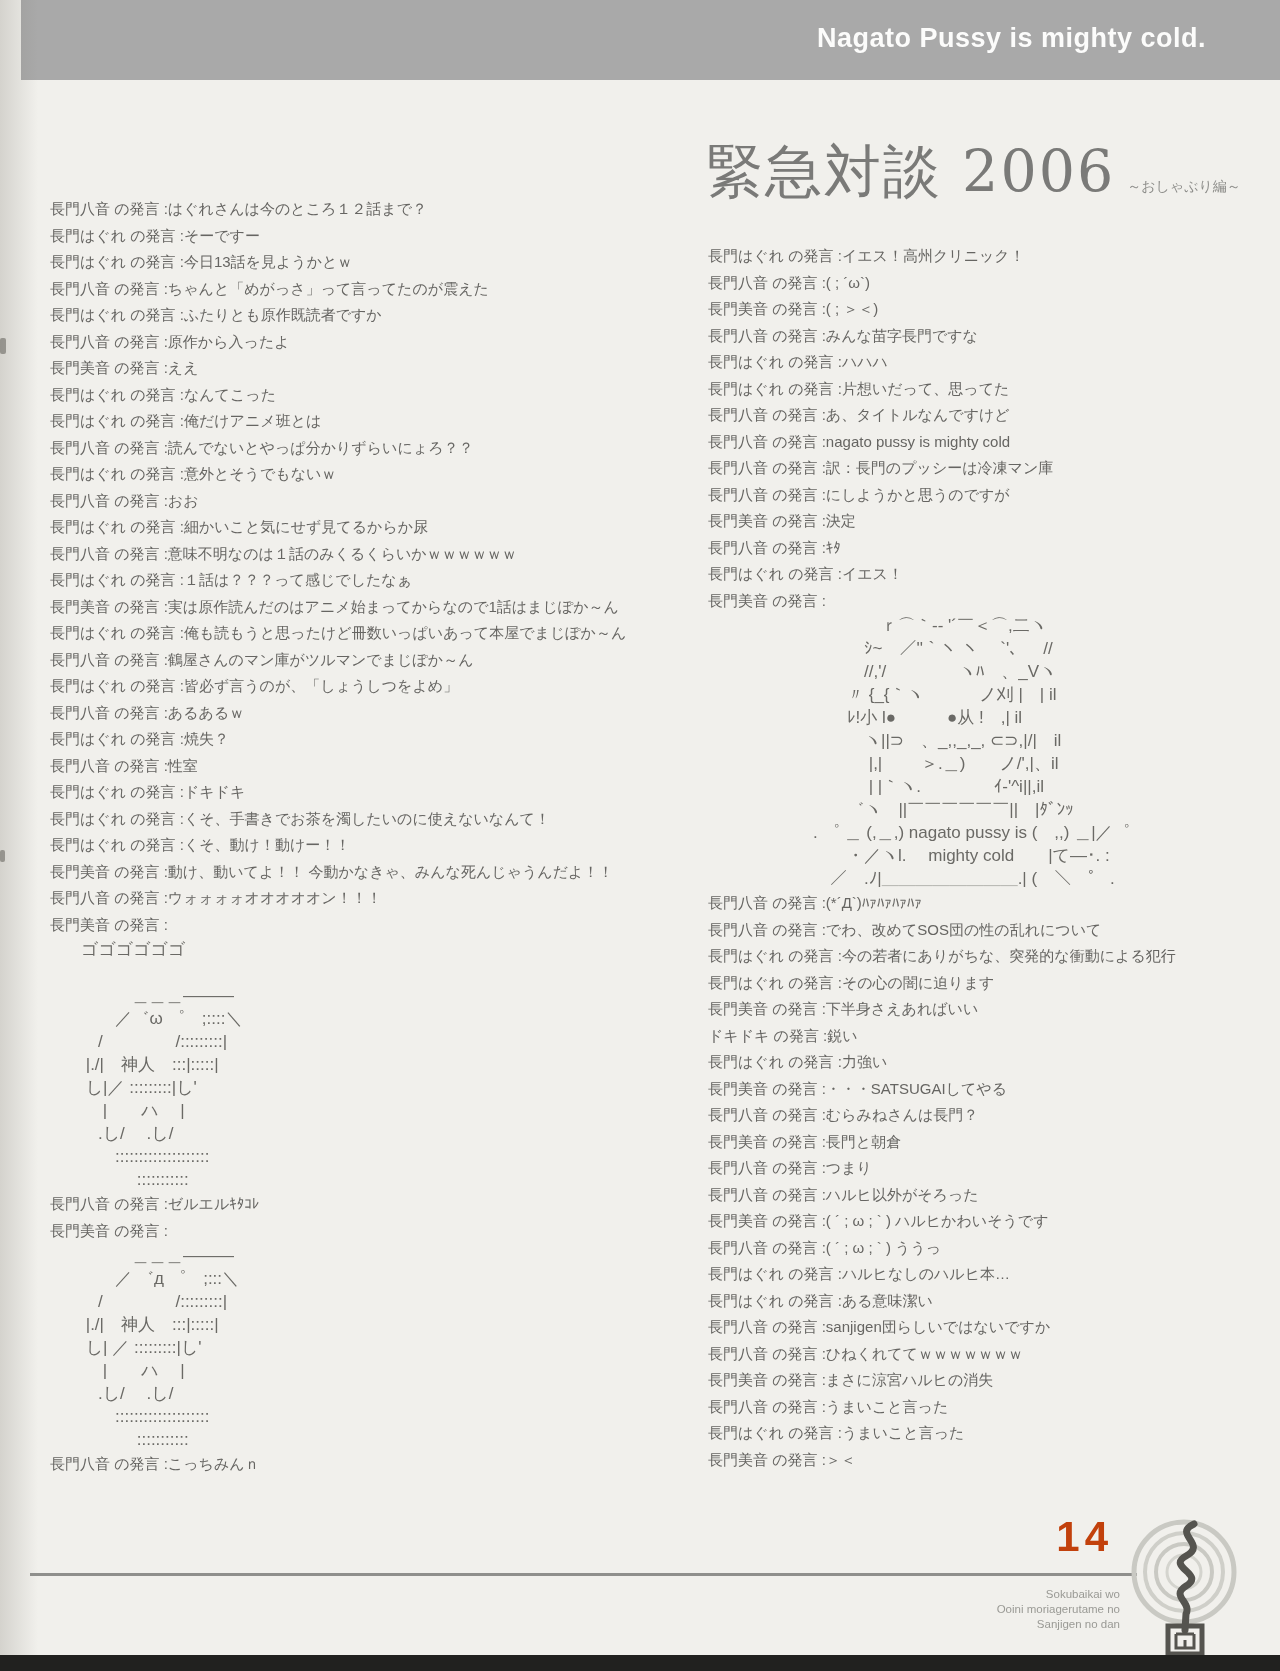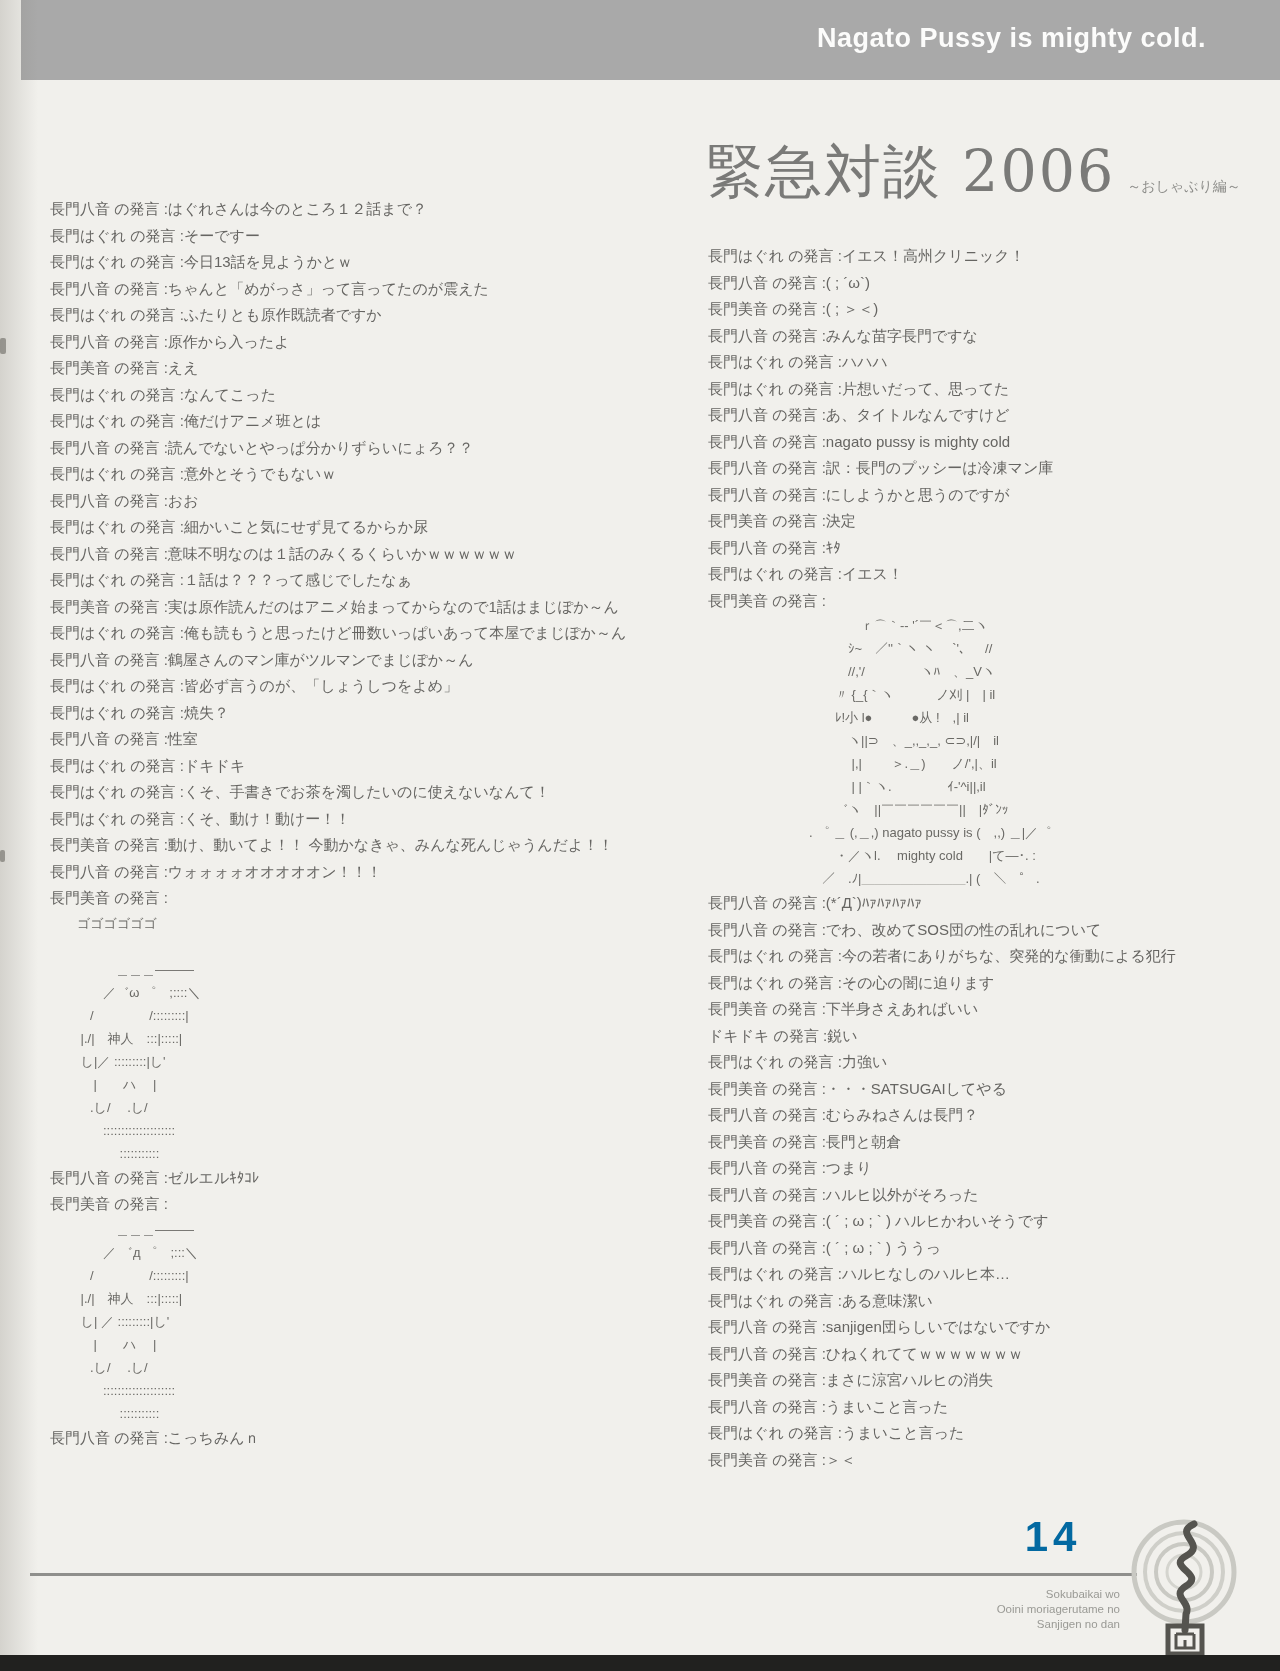--- a/index.html
+++ b/index.html
@@ -40,30 +40,30 @@
     font-size:14px; color:#8d8d8a; margin-left:12px;
   }
 
   
   .chat-col { position:absolute; white-space:nowrap; color:#666562; font-size:15px; }
   .col-left  { left:50px;  top:196px; }
   .col-right { left:708px; top:243px; }
   .chat-line { height:26.5px; line-height:26.5px; }
   .ascii {
     font-family:"Liberation Sans","DejaVu Sans",sans-serif;
-    font-size:13px; line-height:23px; margin:0; padding:0;
+    font-size:17px; line-height:23px; margin:0; padding:0;
     color:#6a6965; white-space:pre;
   }
   .col-left  .ascii { margin-left:14px; }
   .col-right .ascii { margin-left:88px; }
 
   
   .page-number {
-    position:absolute; left:993px; top:1513px; width:120px; text-align:center;
-    font-size:42px; font-weight:bold; color:#0369a1; letter-spacing:5px;
+    position:absolute; left:993px; top:1513px; width:120px; text-align:right;
+    font-size:42px; font-weight:bold; color:#c2410c; letter-spacing:5px;
   }
   .footer-rule {
     position:absolute; left:30px; top:1573px; width:1107px; height:3px;
     background:#8f8f8c;
   }
   .credits {
     position:absolute; left:880px; top:1587px; width:240px; text-align:right;
     font-size:11.5px; line-height:15px; color:#9a9a95;
   }
   .logo { position:absolute; left:1128px; top:1518px; width:112px; height:140px; }
@@ -100,20 +100,21 @@
     <div class="chat-line">長門八音 の発言 :読んでないとやっぱ分かりずらいにょろ？？</div>
     <div class="chat-line">長門はぐれ の発言 :意外とそうでもないｗ</div>
     <div class="chat-line">長門八音 の発言 :おお</div>
     <div class="chat-line">長門はぐれ の発言 :細かいこと気にせず見てるからか尿</div>
     <div class="chat-line">長門八音 の発言 :意味不明なのは１話のみくるくらいかｗｗｗｗｗｗ</div>
     <div class="chat-line">長門はぐれ の発言 :１話は？？？って感じでしたなぁ</div>
     <div class="chat-line">長門美音 の発言 :実は原作読んだのはアニメ始まってからなので1話はまじぽか～ん</div>
     <div class="chat-line">長門はぐれ の発言 :俺も読もうと思ったけど冊数いっぱいあって本屋でまじぽか～ん</div>
     <div class="chat-line">長門八音 の発言 :鶴屋さんのマン庫がツルマンでまじぽか～ん</div>
     <div class="chat-line">長門はぐれ の発言 :皆必ず言うのが、「しょうしつをよめ」</div>
+    <div class="chat-line">長門八音 の発言 :あるあるｗ</div>
     <div class="chat-line">長門はぐれ の発言 :焼失？</div>
     <div class="chat-line">長門八音 の発言 :性室</div>
     <div class="chat-line">長門はぐれ の発言 :ドキドキ</div>
     <div class="chat-line">長門はぐれ の発言 :くそ、手書きでお茶を濁したいのに使えないなんて！</div>
     <div class="chat-line">長門はぐれ の発言 :くそ、動け！動けー！！</div>
     <div class="chat-line">長門美音 の発言 :動け、動いてよ！！ 今動かなきゃ、みんな死んじゃうんだよ！！</div>
     <div class="chat-line">長門八音 の発言 :ウォォォォオオオオオン！！！</div>
     <div class="chat-line">長門美音 の発言 :</div>
     <pre class="ascii">　ゴゴゴゴゴゴ
 

